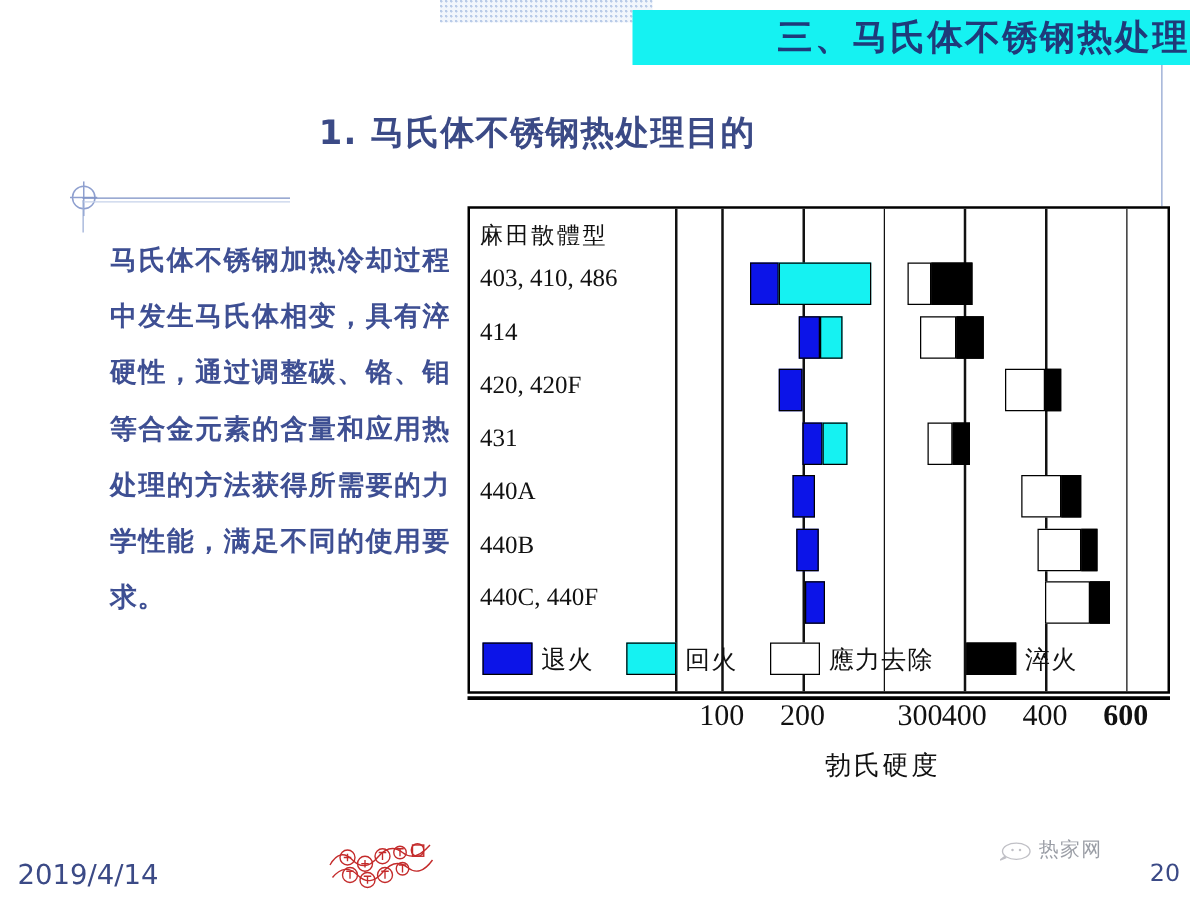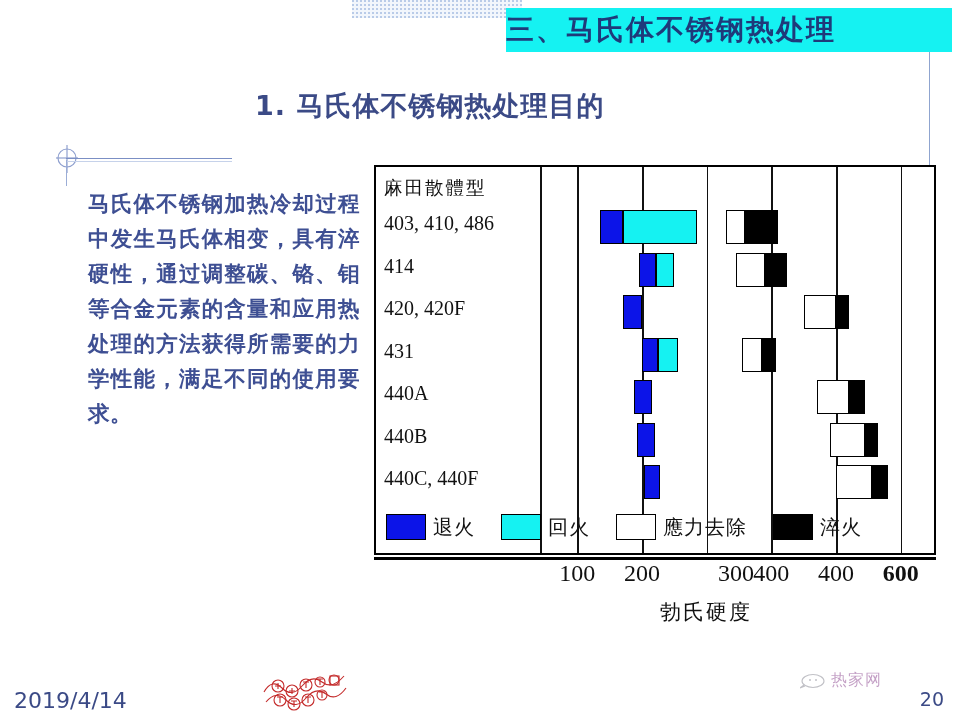--- a/index.html
+++ b/index.html
@@ -17,21 +17,21 @@
     background-image:
       radial-gradient(circle at 1px 1px, #b9cbe8 0.9px, transparent 1.2px);
     background-size:4px 4px;
     background-color:#f2f6fc;
   }
 
   
   #header-bar{
     position:absolute;left:506px;top:8px;width:446px;height:44px;
     background:#15f2f2;
-    display:flex;align-items:center;justify-content:flex-start;
+    display:flex;align-items:center;justify-content:flex-end;
   }
   #header-title{
     font-family:"DejaVu Sans","Liberation Sans",sans-serif;
     font-size:28px;font-weight:bold;color:#1f3a7a;
     letter-spacing:2px;white-space:nowrap;
   }
   
   #header-rule-v{
     position:absolute;left:929px;top:52px;width:1px;height:118px;
     background:#8fa4cf;
@@ -59,21 +59,21 @@
   }
   #deco-rule-v{
     position:absolute;left:66px;top:160px;width:1px;height:26px;
     background:#9badd6;
   }
 
   
   #body-text{
     position:absolute;left:88px;top:186px;width:272px;
     font-family:"DejaVu Sans","Liberation Sans",sans-serif;
-    font-size:21.5px;line-height:35px;color:#3e4f93;
+    font-size:21.5px;line-height:45px;color:#3e4f93;
     font-weight:bold;text-align:justify;text-justify:inter-character;
     letter-spacing:0.5px;
   }
 
   
   #chart-frame{
     position:absolute;left:374px;top:165px;width:562px;height:390px;
     border:2.5px solid #000;background:#fff;box-sizing:border-box;
   }
   #plot-area{
@@ -148,21 +148,21 @@
   }
   #seal-logo{
     position:absolute;left:258px;top:662px;width:92px;height:54px;
   }
   #watermark{
     position:absolute;left:800px;top:670px;
     display:flex;align-items:center;opacity:0.42;
   }
   #watermark-text{
     font-family:"DejaVu Sans","Liberation Sans",sans-serif;
-    font-size:16px;color:#701a75;margin-left:5px;letter-spacing:1px;
+    font-size:16px;color:#0f172a;margin-left:5px;letter-spacing:1px;
   }
 </style>
 </head>
 <body>
 
 <div class="slide">
 
   <div id="top-band"></div>
 
   <div id="header-bar">

